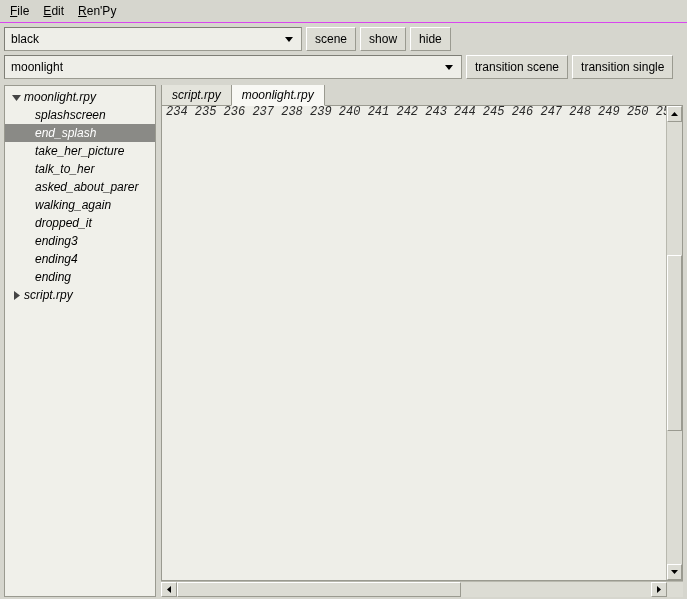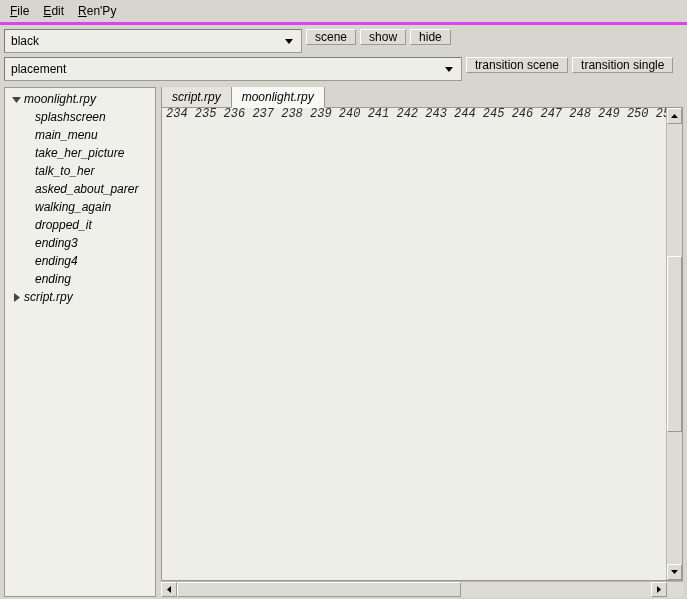--- a/index.html
+++ b/index.html
@@ -12,21 +12,21 @@
   overflow: hidden;
   display: flex;
   flex-direction: column;
   color: #000;
 }
 .menubar {
   display: flex;
   gap: 2px;
   padding: 2px 4px;
   background: #d6d6ce;
-  border-bottom: 3px solid #d946ef;
+  border-bottom: 1px solid #d946ef;
 }
 .menu-item {
   padding: 2px 6px;
   cursor: pointer;
 }
 .menu-item .ul { text-decoration: underline; }
 .toolbar1, .toolbar2 {
   display: flex;
   gap: 4px;
   padding: 4px;
@@ -53,21 +53,21 @@
   justify-content: center;
   cursor: pointer;
 }
 .combo-btn svg { width: 8px; height: 5px; }
 .btn {
   background: #dcdcd4;
   border: 1px solid #9a9a90;
   border-top-color: #ffffff;
   border-left-color: #ffffff;
   padding: 4px 8px;
-  height: 16px;
+  height: 24px;
   display: flex;
   align-items: center;
   cursor: pointer;
   font-size: 12px;
 }
 .main {
   flex: 1;
   display: flex;
   overflow: hidden;
   font-style: italic;
@@ -251,21 +251,21 @@
   <div class="btn">
       <span>show</span>
     </div>
   <div class="btn">
       <span>hide</span>
     </div>
 </div>
 
 <div class="toolbar2">
   <div class="combo" style="flex:0 0 458px">
-    <span class="combo-text">placement</span>
+    <span class="combo-text">moonlight</span>
     <span class="combo-btn">
         <svg viewBox="0 0 8 5">
           <path d="M0 0 L8 0 L4 5 Z" fill="#000"></path>
         </svg>
       </span>
   </div>
   <div class="btn">
       <span>transition scene</span>
     </div>
   <div class="btn">
@@ -280,22 +280,22 @@
           <svg viewBox="0 0 9 9">
             <path d="M0 2 L9 2 L4.5 8 Z" fill="#444"></path>
           </svg>
         </span>
       <span>moonlight.rpy</span>
     </div>
     <div id="tree-children">
         <div class="tree-item child">
           <span>splashscreen</span>
         </div>
-        <div class="tree-item child">
-          <span>main_menu</span>
+        <div class="tree-item child selected">
+          <span>end_splash</span>
         </div>
         <div class="tree-item child">
           <span>take_her_picture</span>
         </div>
         <div class="tree-item child">
           <span>talk_to_her</span>
         </div>
         <div class="tree-item child">
           <span>asked_about_parer</span>
         </div>

